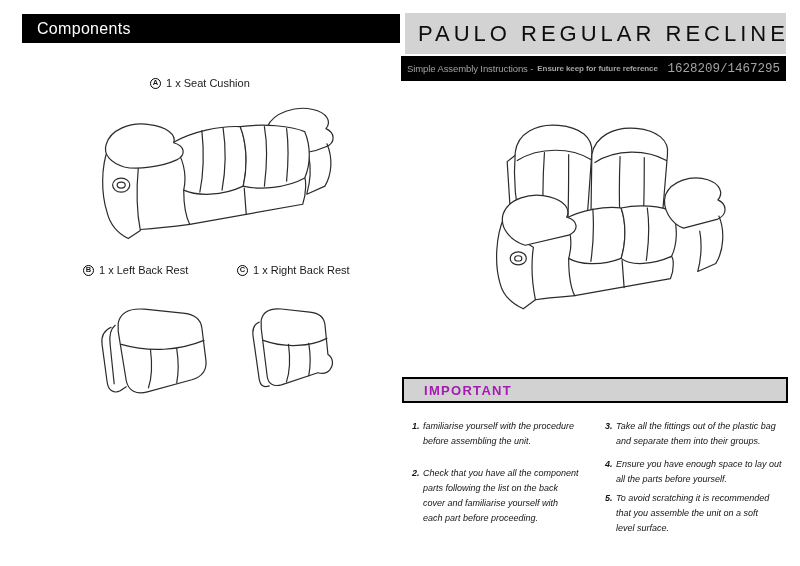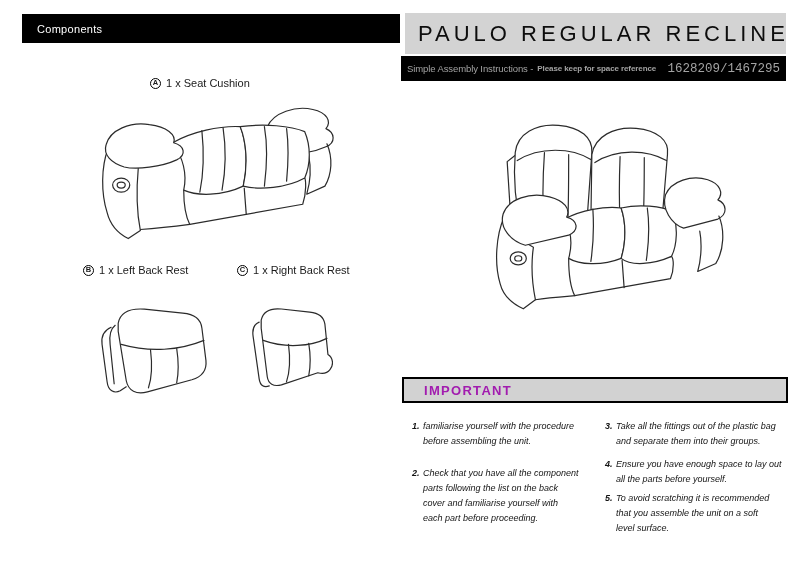--- a/index.html
+++ b/index.html
@@ -5,21 +5,21 @@
   * { margin:0; padding:0; box-sizing:border-box; }
   html,body { background:#fff; }
   .page {
     position:relative; width:800px; height:566px; background:#ffffff;
     font-family:"Liberation Sans", sans-serif; color:#111; overflow:hidden;
   }
   
   .components-bar {
     position:absolute; left:22px; top:14px; width:378px; height:29px;
     background:#000; color:#fff; display:flex; align-items:center; padding-left:15px;
-    font-size:11px; letter-spacing:0.3px;
+    font-size:16px; letter-spacing:0.3px;
   }
   .title-box {
     position:absolute; left:405px; top:13px; width:381px; height:41px;
     background:#d3d3d3; display:flex; align-items:center; padding-left:13px;
     font-size:22px; letter-spacing:4px; color:#0d0d0d; white-space:nowrap; overflow:hidden;
   }
   .subtitle-bar {
     position:absolute; left:401px; top:56px; width:385px; height:25px;
     background:#000; color:#a3a3a3; display:flex; align-items:center;
     padding:0 6px; white-space:nowrap; overflow:hidden;
@@ -65,21 +65,21 @@
 <div class="page">
 
   <div class="components-bar">
     <span>Components</span>
   </div>
   <div class="title-box">
     <span>PAULO REGULAR RECLINER</span>
   </div>
   <div class="subtitle-bar">
     <span class="sub-reg">Simple Assembly Instructions -</span>
-    <span class="sub-bold">Please keep for space reference</span>
+    <span class="sub-bold">Ensure keep for future reference</span>
     <span class="ref-num">1628209/1467295</span>
   </div>
 
   <div class="comp-label label-a">
     <span class="badge">A</span>
     <span>1 x Seat Cushion</span>
   </div>
 
   <svg class="illus" style="left:98px; top:100px;" width="237" height="142" viewBox="0 0 235 140" fill="none" stroke="#2b2b2b" stroke-width="1.2" stroke-linecap="round" stroke-linejoin="round">
     <path d="M168,26 C174,12 196,5 213,9 C227,12 232,21 226,28 C235,32 236,42 226,46 C213,52 197,54 189,51 C177,46 164,38 168,26 Z" fill="#fff"></path>

